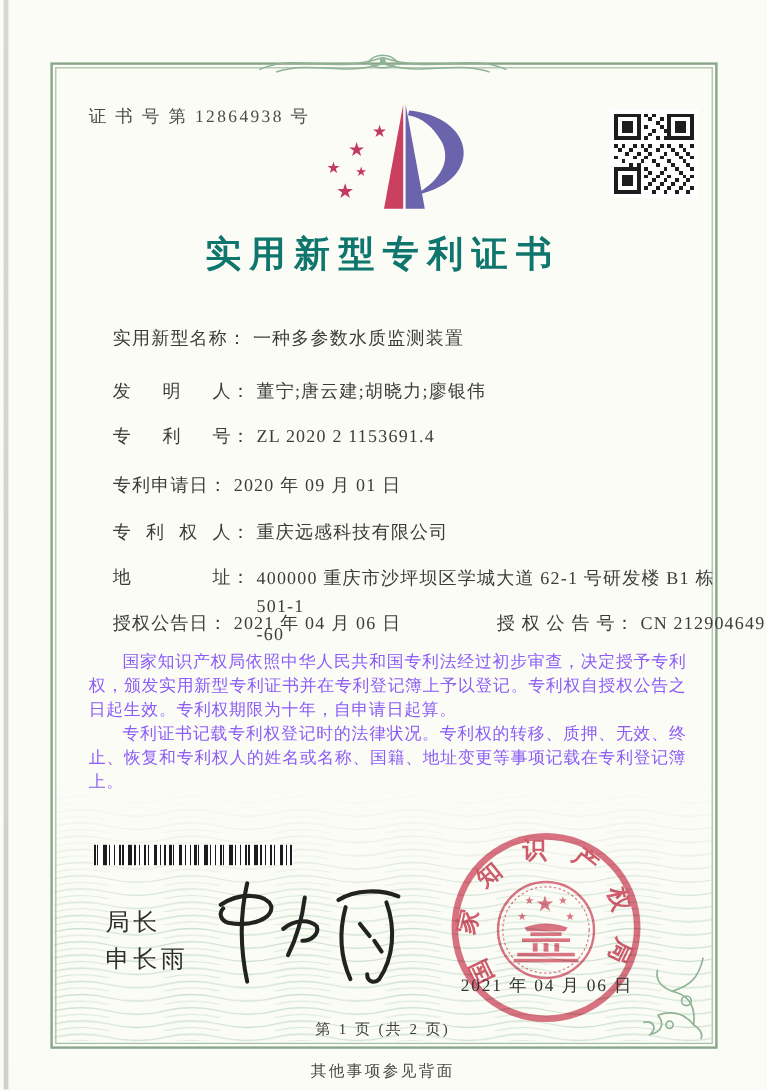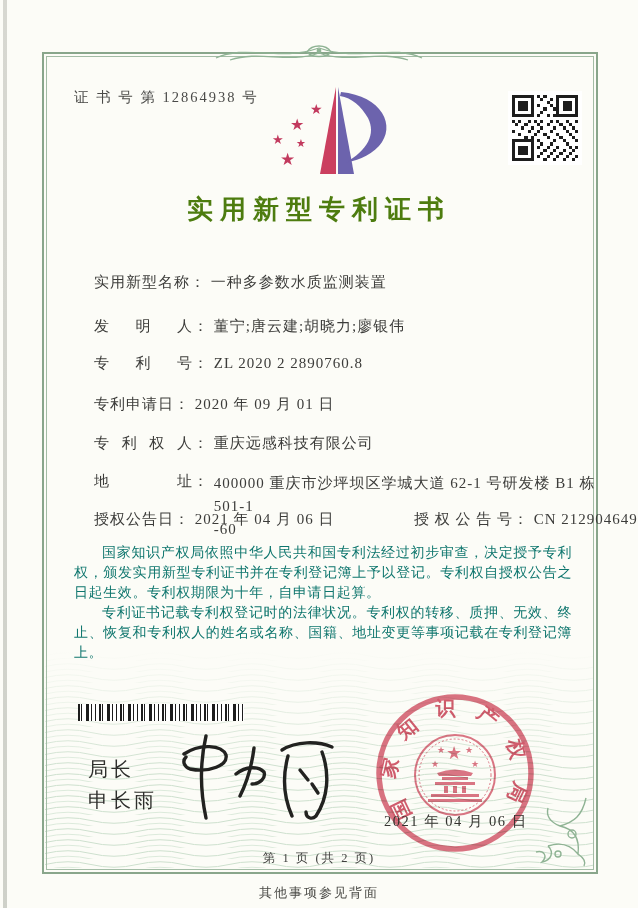--- a/index.html
+++ b/index.html
@@ -33,33 +33,33 @@
   .cert-no{
     position:absolute;left:74px;top:88px;
     font-size:14.5px;color:#4a4a48;letter-spacing:2px;
   }
   .logo{position:absolute;left:258px;top:84px;width:145px;height:92px;}
   .qr{position:absolute;left:508px;top:91px;width:74px;height:74px;background:#fff;padding:2px;box-sizing:border-box;}
   .qr svg{width:100%;height:100%;display:block;}
 
   .doc-title{
     position:absolute;left:0;top:192px;width:638px;text-align:center;
-    font-size:26px;font-weight:700;color:#4d7c0f;letter-spacing:7px;
+    font-size:30px;font-weight:700;color:#0f766e;letter-spacing:7px;
   }
 
   .field{position:absolute;left:75px;font-size:15px;color:#3c3c3a;letter-spacing:1px;white-space:nowrap;margin-left:19px;}
   .jlbl{display:inline-block;width:99px;text-align:justify;text-align-last:justify;vertical-align:top;}
   .fval{color:#3c3c3a;}
   .addr-val{display:inline-block;width:415px;white-space:pre-line;vertical-align:top;line-height:23px;}
   .pair2{position:absolute;left:320px;top:0;white-space:nowrap;}
   .field-grant{width:520px;}
 
   .paragraphs{
     position:absolute;left:74px;top:543px;width:498px;
-    font-size:14px;color:#0f766e;line-height:20px;
+    font-size:14px;color:#8b5cf6;line-height:20px;
     text-align:justify;letter-spacing:.6px;
   }
   .paragraphs p{margin:0;text-indent:2em;}
 
   .barcode{
     position:absolute;left:78px;top:704px;width:166px;height:17px;background:#fff;
     background-image:repeating-linear-gradient(90deg,
       #1c1c1c 0 2px,#fff 2px 3px,#1c1c1c 3px 4px,#fff 4px 8px,
       #1c1c1c 8px 11px,#fff 11px 13px,#1c1c1c 13px 14px,#fff 14px 17px,
       #1c1c1c 17px 18px,#fff 18px 21px);
@@ -175,21 +175,21 @@
     <span class="fval">一种多参数水质监测装置</span>
   </div>
 
   <div class="field" style="top:317px">
     <span class="jlbl">发明人</span><span>：</span>
     <span class="fval">董宁;唐云建;胡晓力;廖银伟</span>
   </div>
 
   <div class="field" style="top:354px">
     <span class="jlbl">专利号</span><span>：</span>
-    <span class="fval">ZL 2020 2 2890760.8</span>
+    <span class="fval">ZL 2020 2 1153691.4</span>
   </div>
 
   <div class="field" style="top:395px">
     <span>专利申请日</span><span>：</span>
     <span class="fval">2020 年 09 月 01 日</span>
   </div>
 
   <div class="field" style="top:434px">
     <span class="jlbl">专利权人</span><span>：</span>
     <span class="fval">重庆远感科技有限公司</span>

